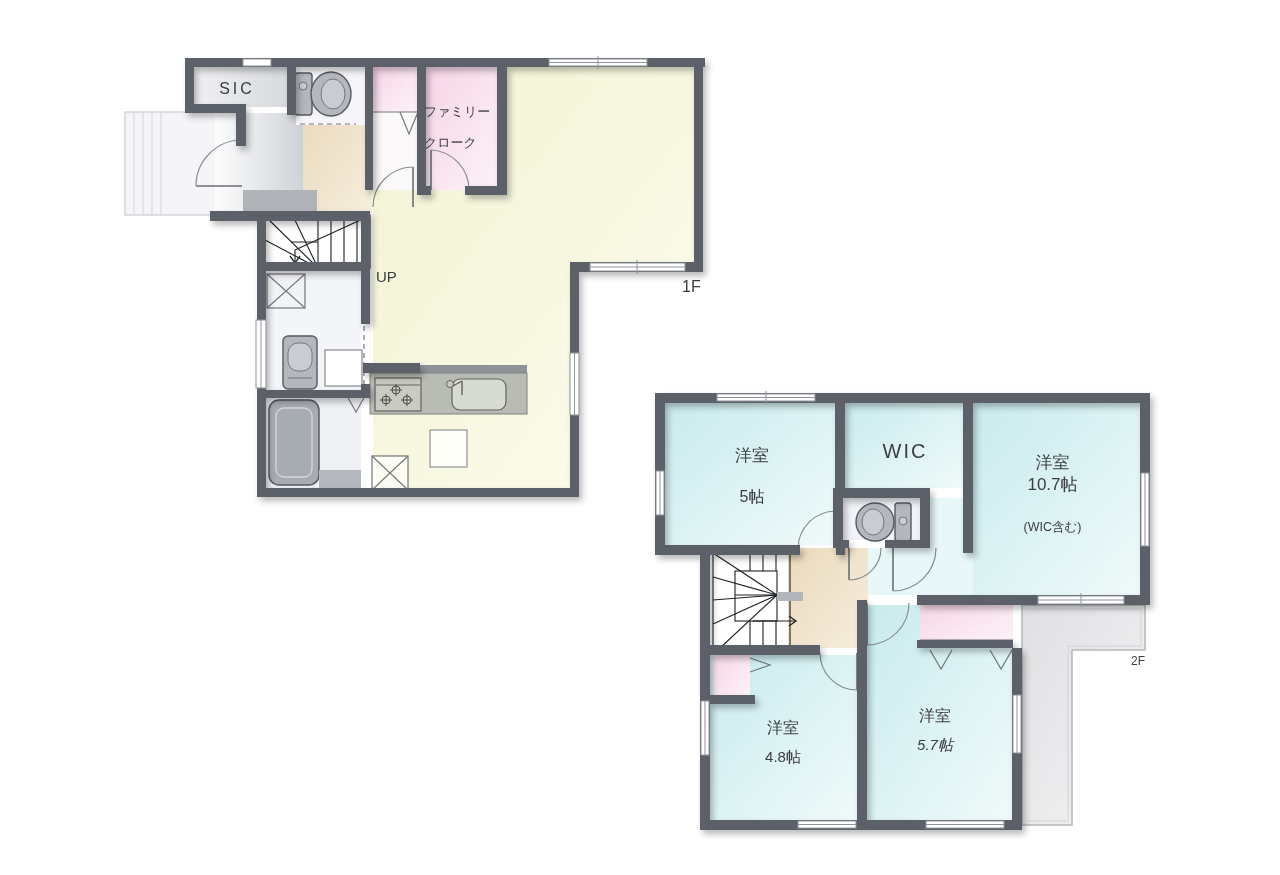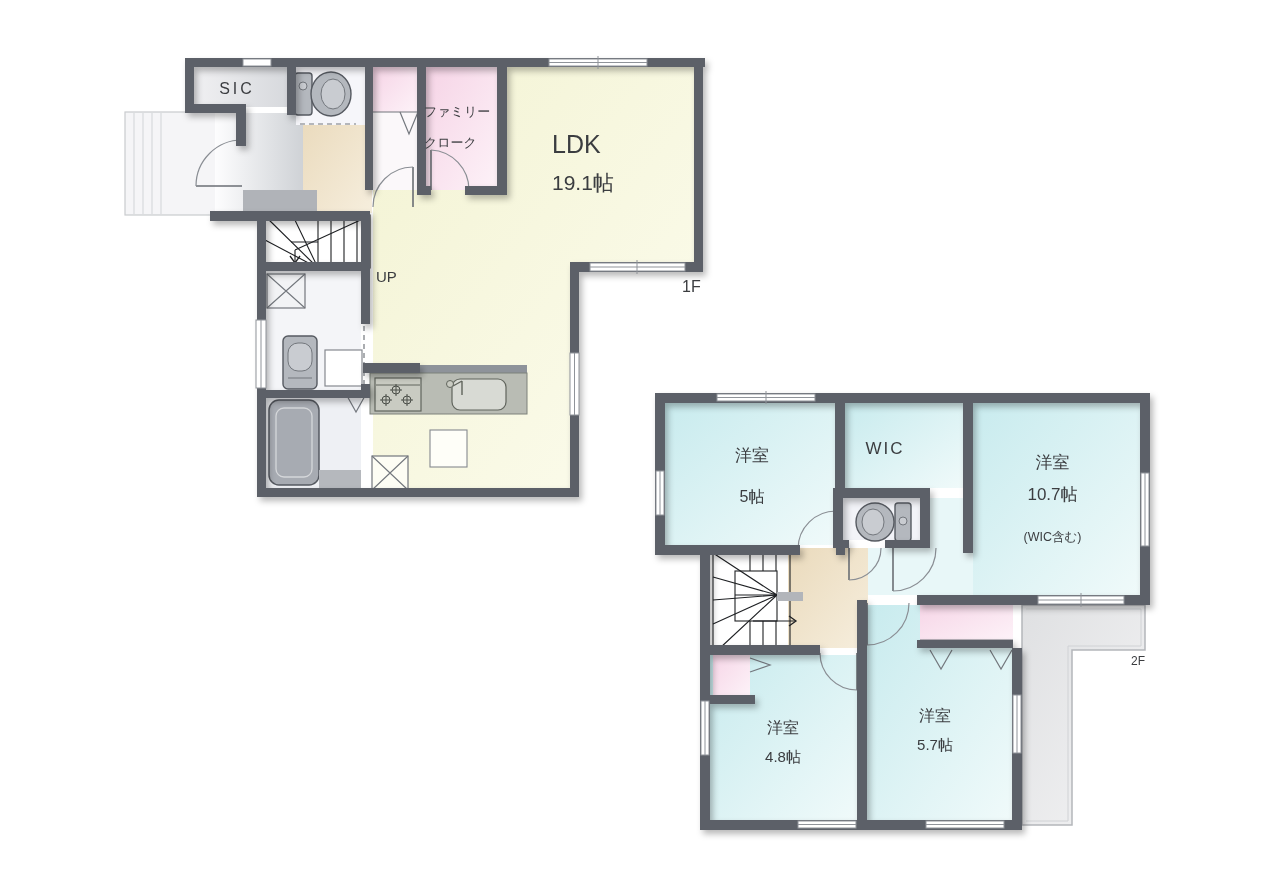--- a/index.html
+++ b/index.html
@@ -319,39 +319,35 @@
           </g>
     </g>
   </g>
 </svg>
 
   <div class="lbl" style="left:185px;top:79px;width:90px;font-size:16px;letter-spacing:3px;margin-left:7px;">SIC</div>
   <div class="lbl" style="left:424px;top:104px;width:76px;font-size:13px;text-align:left;">
     <span class="sub">ファミリー</span>
     <span class="sub" style="margin-top:14px;">クローク</span>
   </div>
-  <div class="lbl" style="left:552px;top:128px;width:120px;text-align:left;">
-    <span class="sub" style="font-size:25px;">LDK</span>
-    <span class="sub" style="font-size:21px;margin-top:8px;">19.1帖</span>
-  </div>
   <div class="lbl" style="left:376px;top:230px;font-size:15px;margin-top:37px;">UP</div>
   <div class="lbl" style="left:682px;top:277px;font-size:16px;">1F</div>
 
   <div class="lbl" style="left:702px;top:445px;width:100px;">
     <span class="sub" style="font-size:17px;">洋室</span>
     <span class="sub" style="font-size:16px;margin-top:20px;">5帖</span>
   </div>
-  <div class="lbl" style="left:835px;top:438px;width:100px;font-size:17px;letter-spacing:2px;">WIC</div>
+  <div class="lbl" style="left:855px;top:438px;width:100px;font-size:20px;letter-spacing:2px;">WIC</div>
   <div class="lbl" style="left:985px;top:452px;width:135px;">
     <span class="sub" style="font-size:17px;">洋室</span>
-    <span class="sub" style="font-size:17px;margin-top:10px;">10.7帖</span>
+    <span class="sub" style="font-size:17px;margin-top:0;">10.7帖</span>
     <span class="sub" style="font-size:12.5px;margin-top:23px;">(WIC含む)</span>
   </div>
   <div class="lbl" style="left:733px;top:718px;width:100px;">
     <span class="sub" style="font-size:16px;">洋室</span>
     <span class="sub" style="font-size:15px;margin-top:8px;">4.8帖</span>
   </div>
   <div class="lbl" style="left:885px;top:706px;width:100px;">
     <span class="sub" style="font-size:16px;">洋室</span>
-    <span class="sub" style="font-size:15px;margin-top:8px;">5.7帖</span>
+    <span class="sub" style="font-size:15px;margin-top:8px;font-style:italic;">5.7帖</span>
   </div>
   <div class="lbl" style="left:1131px;top:654px;font-size:12px;">2F</div>
 </div>
 
 </body></html>

